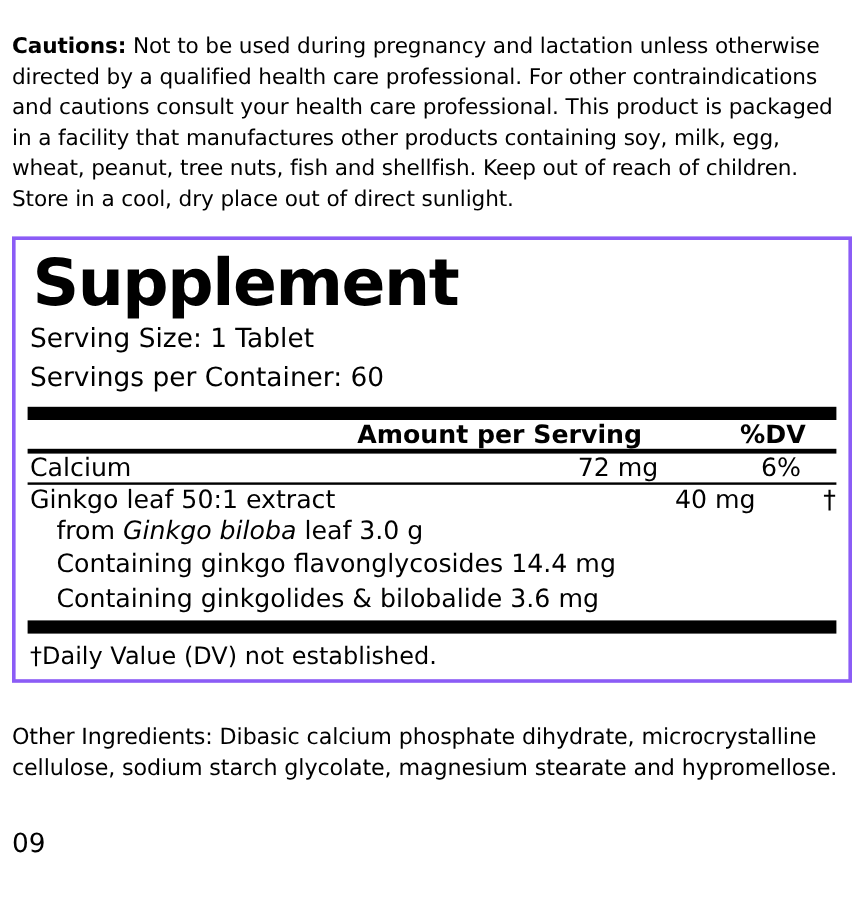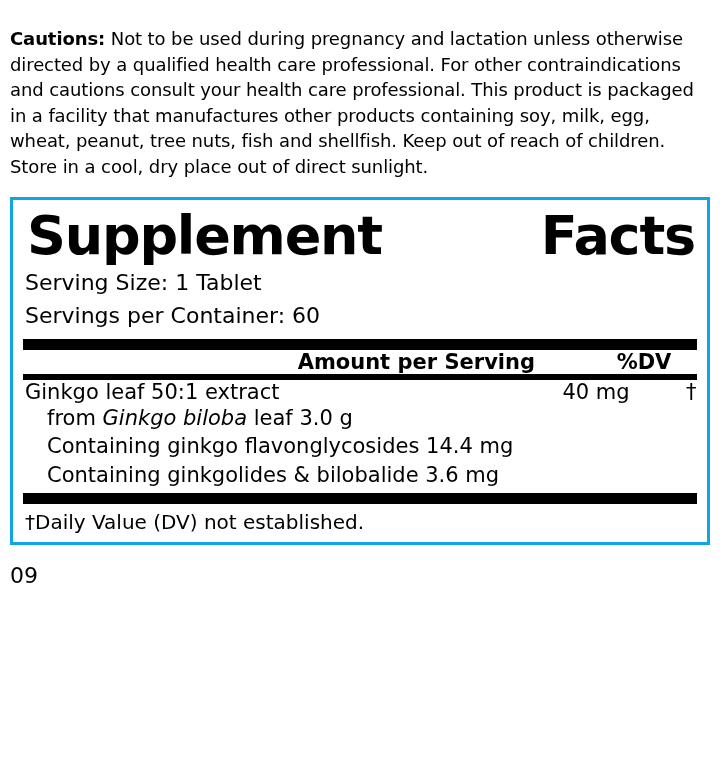--- a/index.html
+++ b/index.html
@@ -29,21 +29,21 @@
     line-height: 1.42;
     padding-top: 8px;
     letter-spacing: -0.1px;
   }
   .cautions .lead {
     font-weight: bold;
   }
 
   
   .sf-panel {
-    border: 3px solid #0ea5e9;
+    border: 3px solid #8b5cf6;
     margin-top: 2px;
     padding: 6px 10px 8px 10px;
     box-sizing: border-box;
   }
   .sf-title {
     font-size: 54px;
     line-height: 1.03;
     font-weight: bold;
     letter-spacing: -1.2px;
     display: flex;
@@ -128,40 +128,48 @@
 <div class="page">
 
   <p class="cautions">
     <span class="lead">Cautions:</span><span> Not to be used during pregnancy and lactation unless otherwise directed by a qualified health care professional. For other contraindications and cautions consult your health care professional. This product is packaged in a facility that manufactures other products containing soy, milk, egg, wheat, peanut, tree nuts, fish and shellfish. Keep out of reach of children. Store in a cool, dry place out of direct sunlight.</span>
   </p>
 
   <div class="sf-panel">
 
     <div class="sf-title">
       <span>Supplement</span>
-      <span>Facts</span>
     </div>
 
     <div class="sf-serving">Serving Size: 1 Tablet</div>
     <div class="sf-serving">Servings per Container: 60</div>
 
     <div class="rule-thick"></div>
 
     <table class="sf-table">
       <tbody>
           <tr class="hdr-row">
         <td class="col-name"></td>
         <td class="col-amt">Amount per Serving</td>
         <td class="col-dv">%DV</td>
       </tr>
     </tbody>
       </table>
 
     <div class="rule-med"></div>
 
+    <table class="sf-table">
+      <tbody>
+          <tr class="nutrient-row">
+        <td class="col-name">Calcium</td>
+        <td class="col-amt">72 mg</td>
+        <td class="col-dv">6%</td>
+      </tr>
+    </tbody>
+      </table>
 
     <div class="rule-thin"></div>
 
     <table class="sf-table">
       <tbody>
           <tr class="multi-row">
         <td class="col-name">
           <div>Ginkgo leaf 50:1 extract</div>
           <div class="sub1"><span>from </span><span class="ital">Ginkgo biloba</span><span> leaf 3.0 g</span></div>
           <div class="sub1">Containing ginkgo flavonglycosides 14.4 mg</div>
@@ -171,15 +179,16 @@
         <td class="col-dv">†</td>
       </tr>
     </tbody>
       </table>
 
     <div class="rule-thick"></div>
 
     <div class="footnote">†Daily Value (DV) not established.</div>
   </div>
 
+  <p class="other-ing">Other Ingredients: Dibasic calcium phosphate dihydrate, microcrystalline cellulose, sodium starch glycolate, magnesium stearate and hypromellose.</p>
 
   <div class="code">09</div>
 </div>
 
 </body></html>

